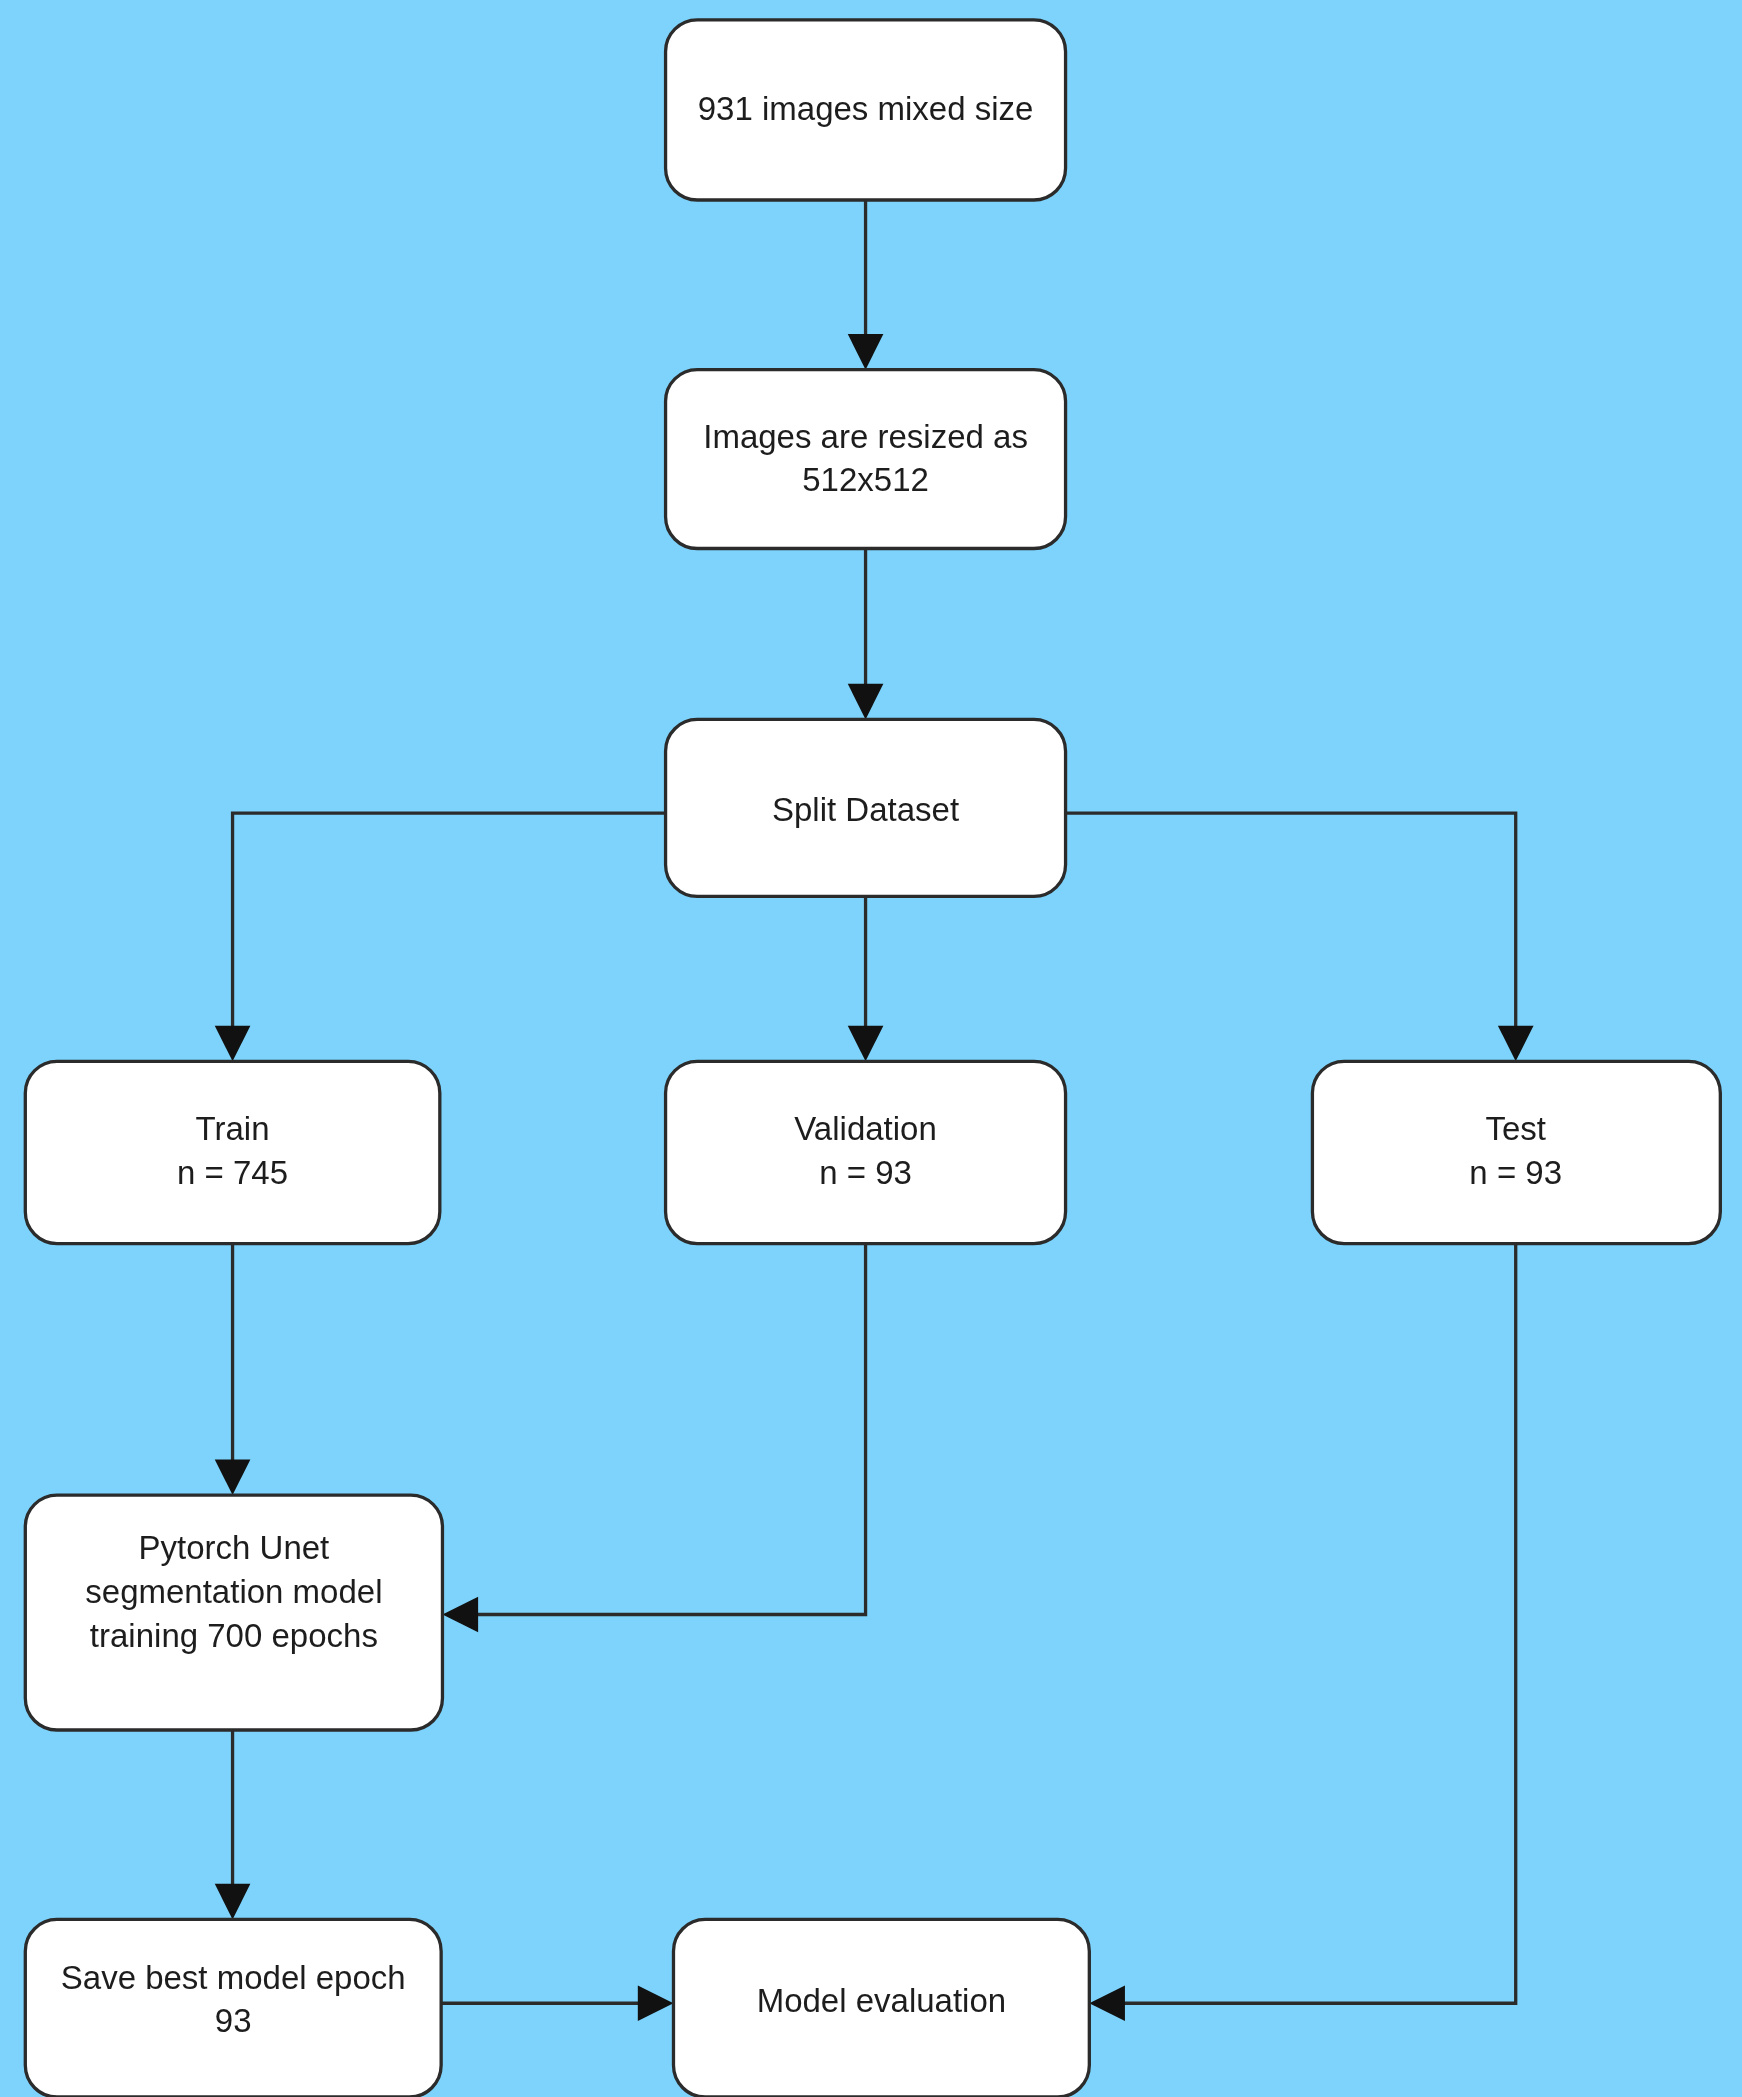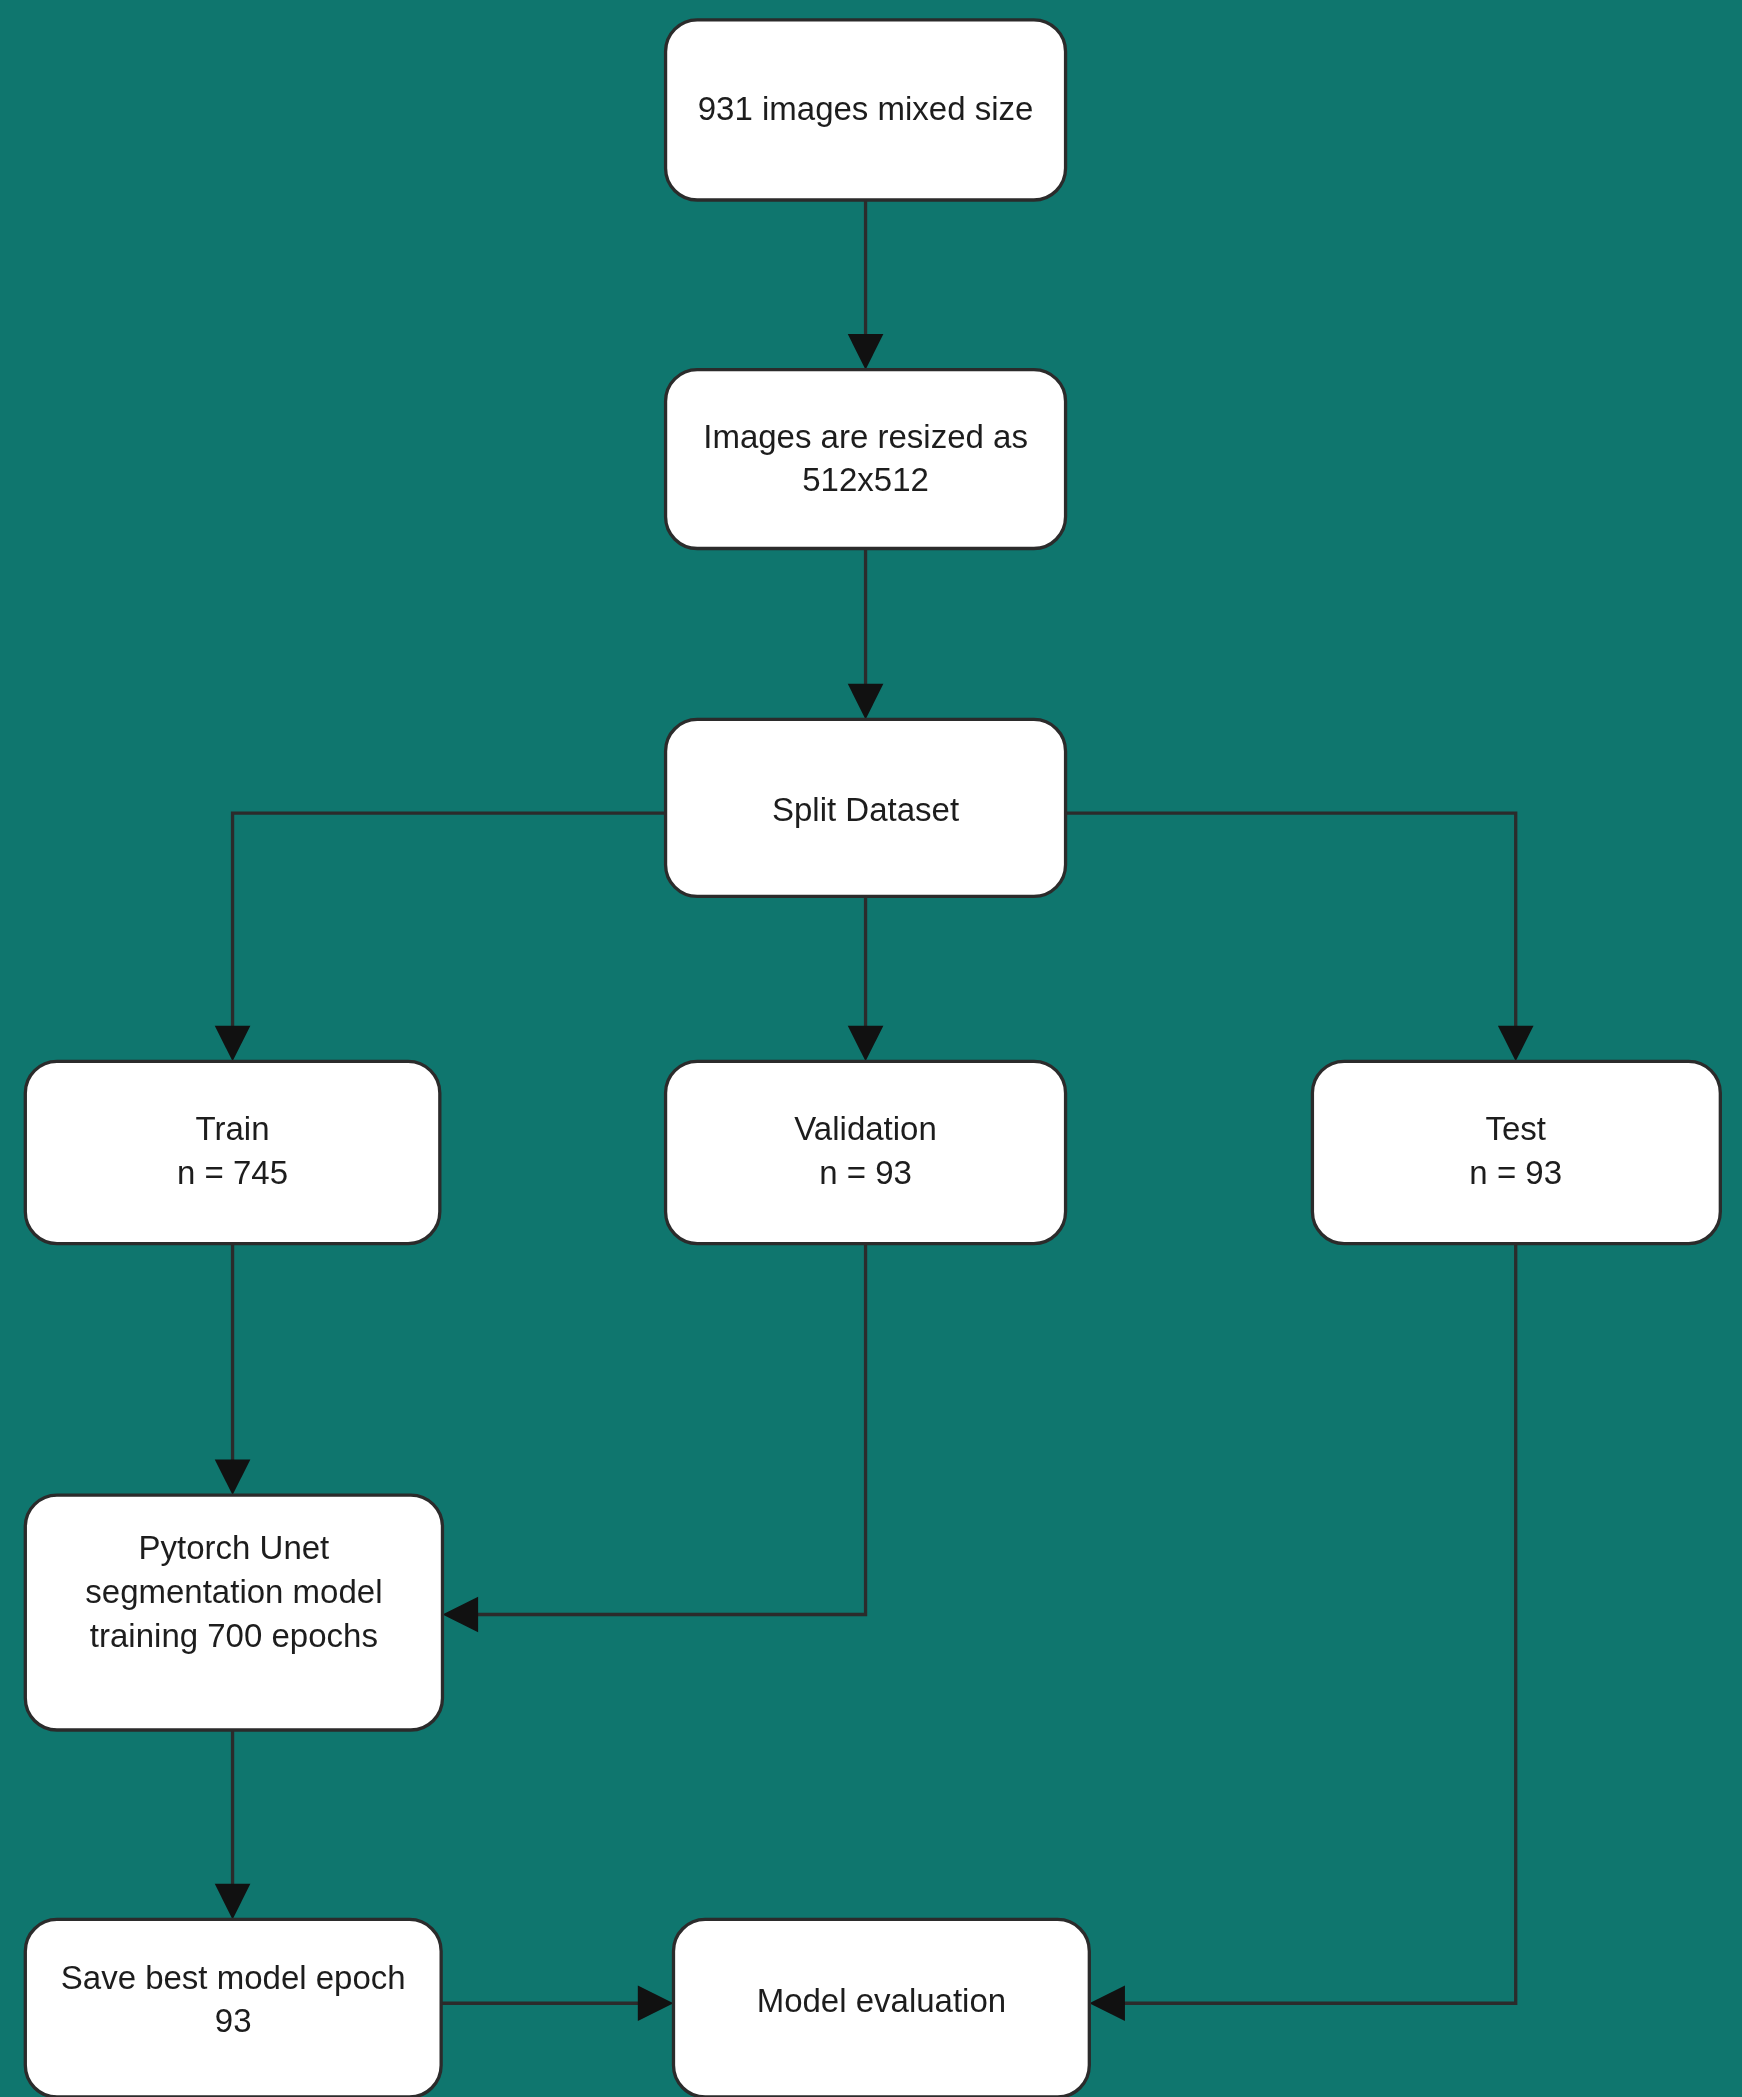--- a/index.html
+++ b/index.html
@@ -10,21 +10,21 @@
   body {
     width: 1743px;
     height: 2097px;
     font-family: "Liberation Sans", sans-serif;
     overflow: hidden;
   }
   #flowchart-root {
     position: relative;
     width: 1743px;
     height: 2097px;
-    background: #0f766e;
+    background: #7dd3fc;
     text-align: right;
   }
   svg.diagram {
     display: block;
     width: 1743px;
     height: 2097px;
   }
   .node-rect {
     fill: #ffffff;
     stroke: #2b2b2b;

